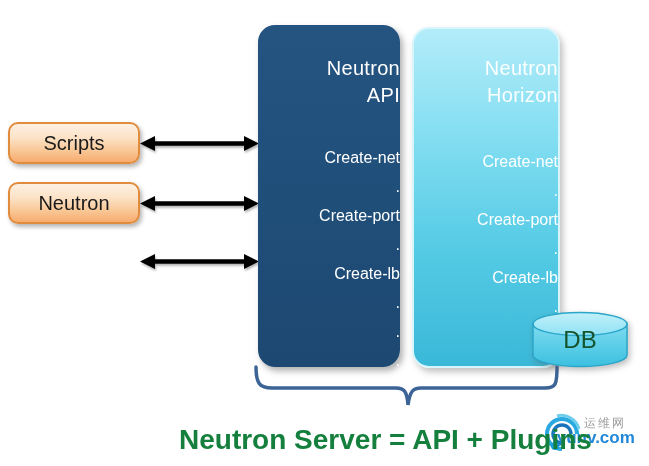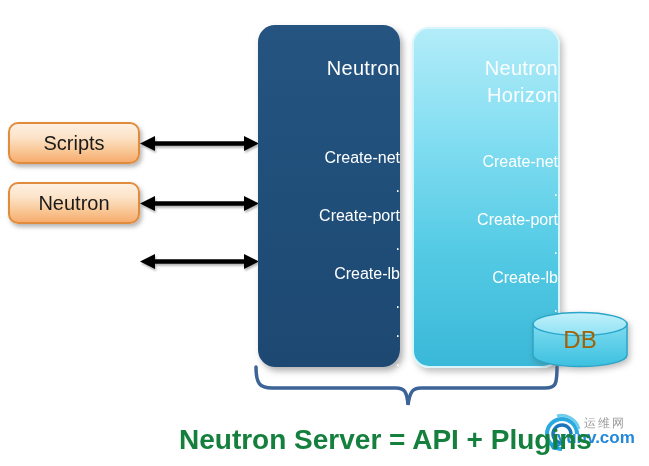--- a/index.html
+++ b/index.html
@@ -63,21 +63,21 @@
   .pillar-items {
     position: absolute; left: 0; right: 0; top: 118px; bottom: 6px;
     display: flex; flex-direction: column;
   }
   .pillar-item { height: 29px; line-height: 29px; font-size: 16px; color: #ffffff; }
 
   
   .db-cylinder { position: absolute; left: 531px; top: 311px; width: 98px; height: 58px; z-index: 3; filter: drop-shadow(2px 3px 3px rgba(90,90,90,0.4)); }
   .db-label {
     position: absolute; left: 531px; top: 326px; width: 98px; z-index: 4;
-    text-align: center; font-size: 24px; color: #a16207;
+    text-align: center; font-size: 24px; color: #14532d;
   }
 
   
   .brace-svg { position: absolute; left: 250px; top: 360px; width: 320px; height: 55px; z-index: 2; }
 
   
   .caption {
     position: absolute; left: 179px; top: 424px; z-index: 5;
     font-size: 28px; font-weight: bold; color: #15803d; white-space: nowrap;
   }
@@ -113,20 +113,21 @@
   </svg>
   <svg class="arrow-svg arrow-3" viewBox="0 0 121 21">
     <line x1="12" y1="10.5" x2="109" y2="10.5" stroke="#000000" stroke-width="4.5"></line>
     <polygon points="1,10.5 16,3 16,18" fill="#000000"></polygon>
     <polygon points="120,10.5 105,3 105,18" fill="#000000"></polygon>
   </svg>
 
   <div class="pillar api-pillar">
     <div class="pillar-title">
       <div>Neutron</div>
+      <div>API</div>
     </div>
     <div class="pillar-items">
       <div class="pillar-item">Create-net</div>
       <div class="pillar-item">.</div>
       <div class="pillar-item">Create-port</div>
       <div class="pillar-item">.</div>
       <div class="pillar-item">Create-lb</div>
       <div class="pillar-item">.</div>
       <div class="pillar-item">.</div>
       <div class="pillar-item">.</div>

